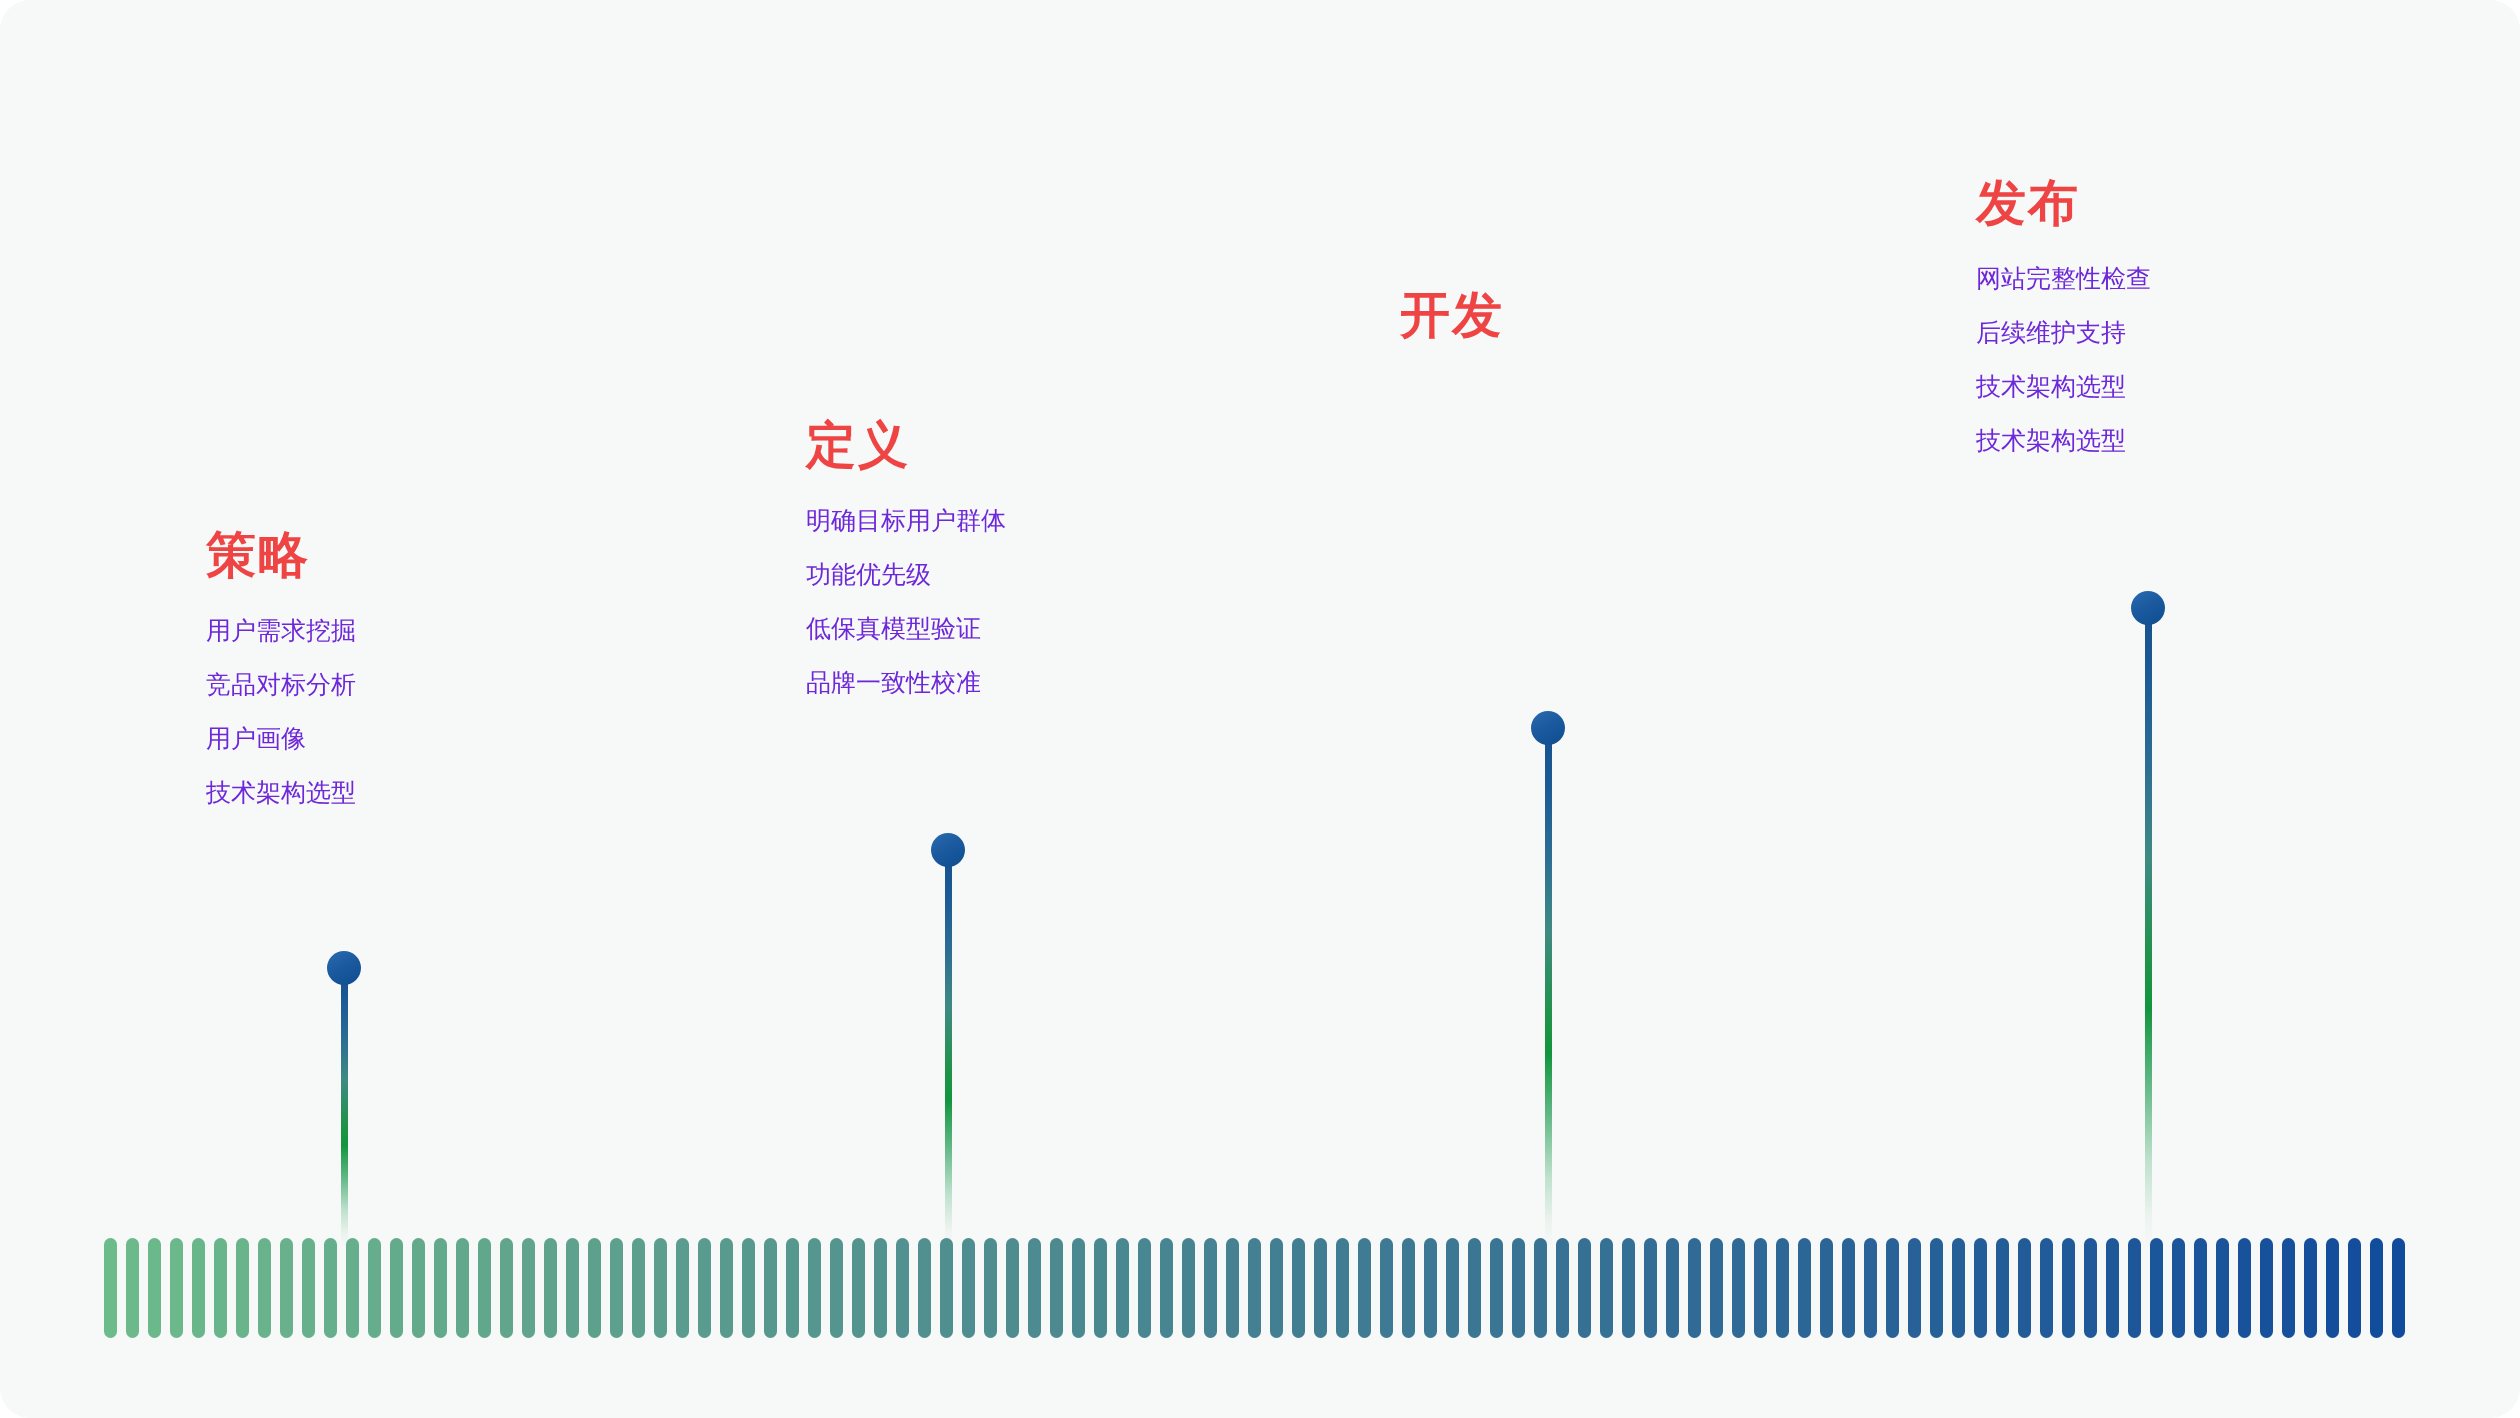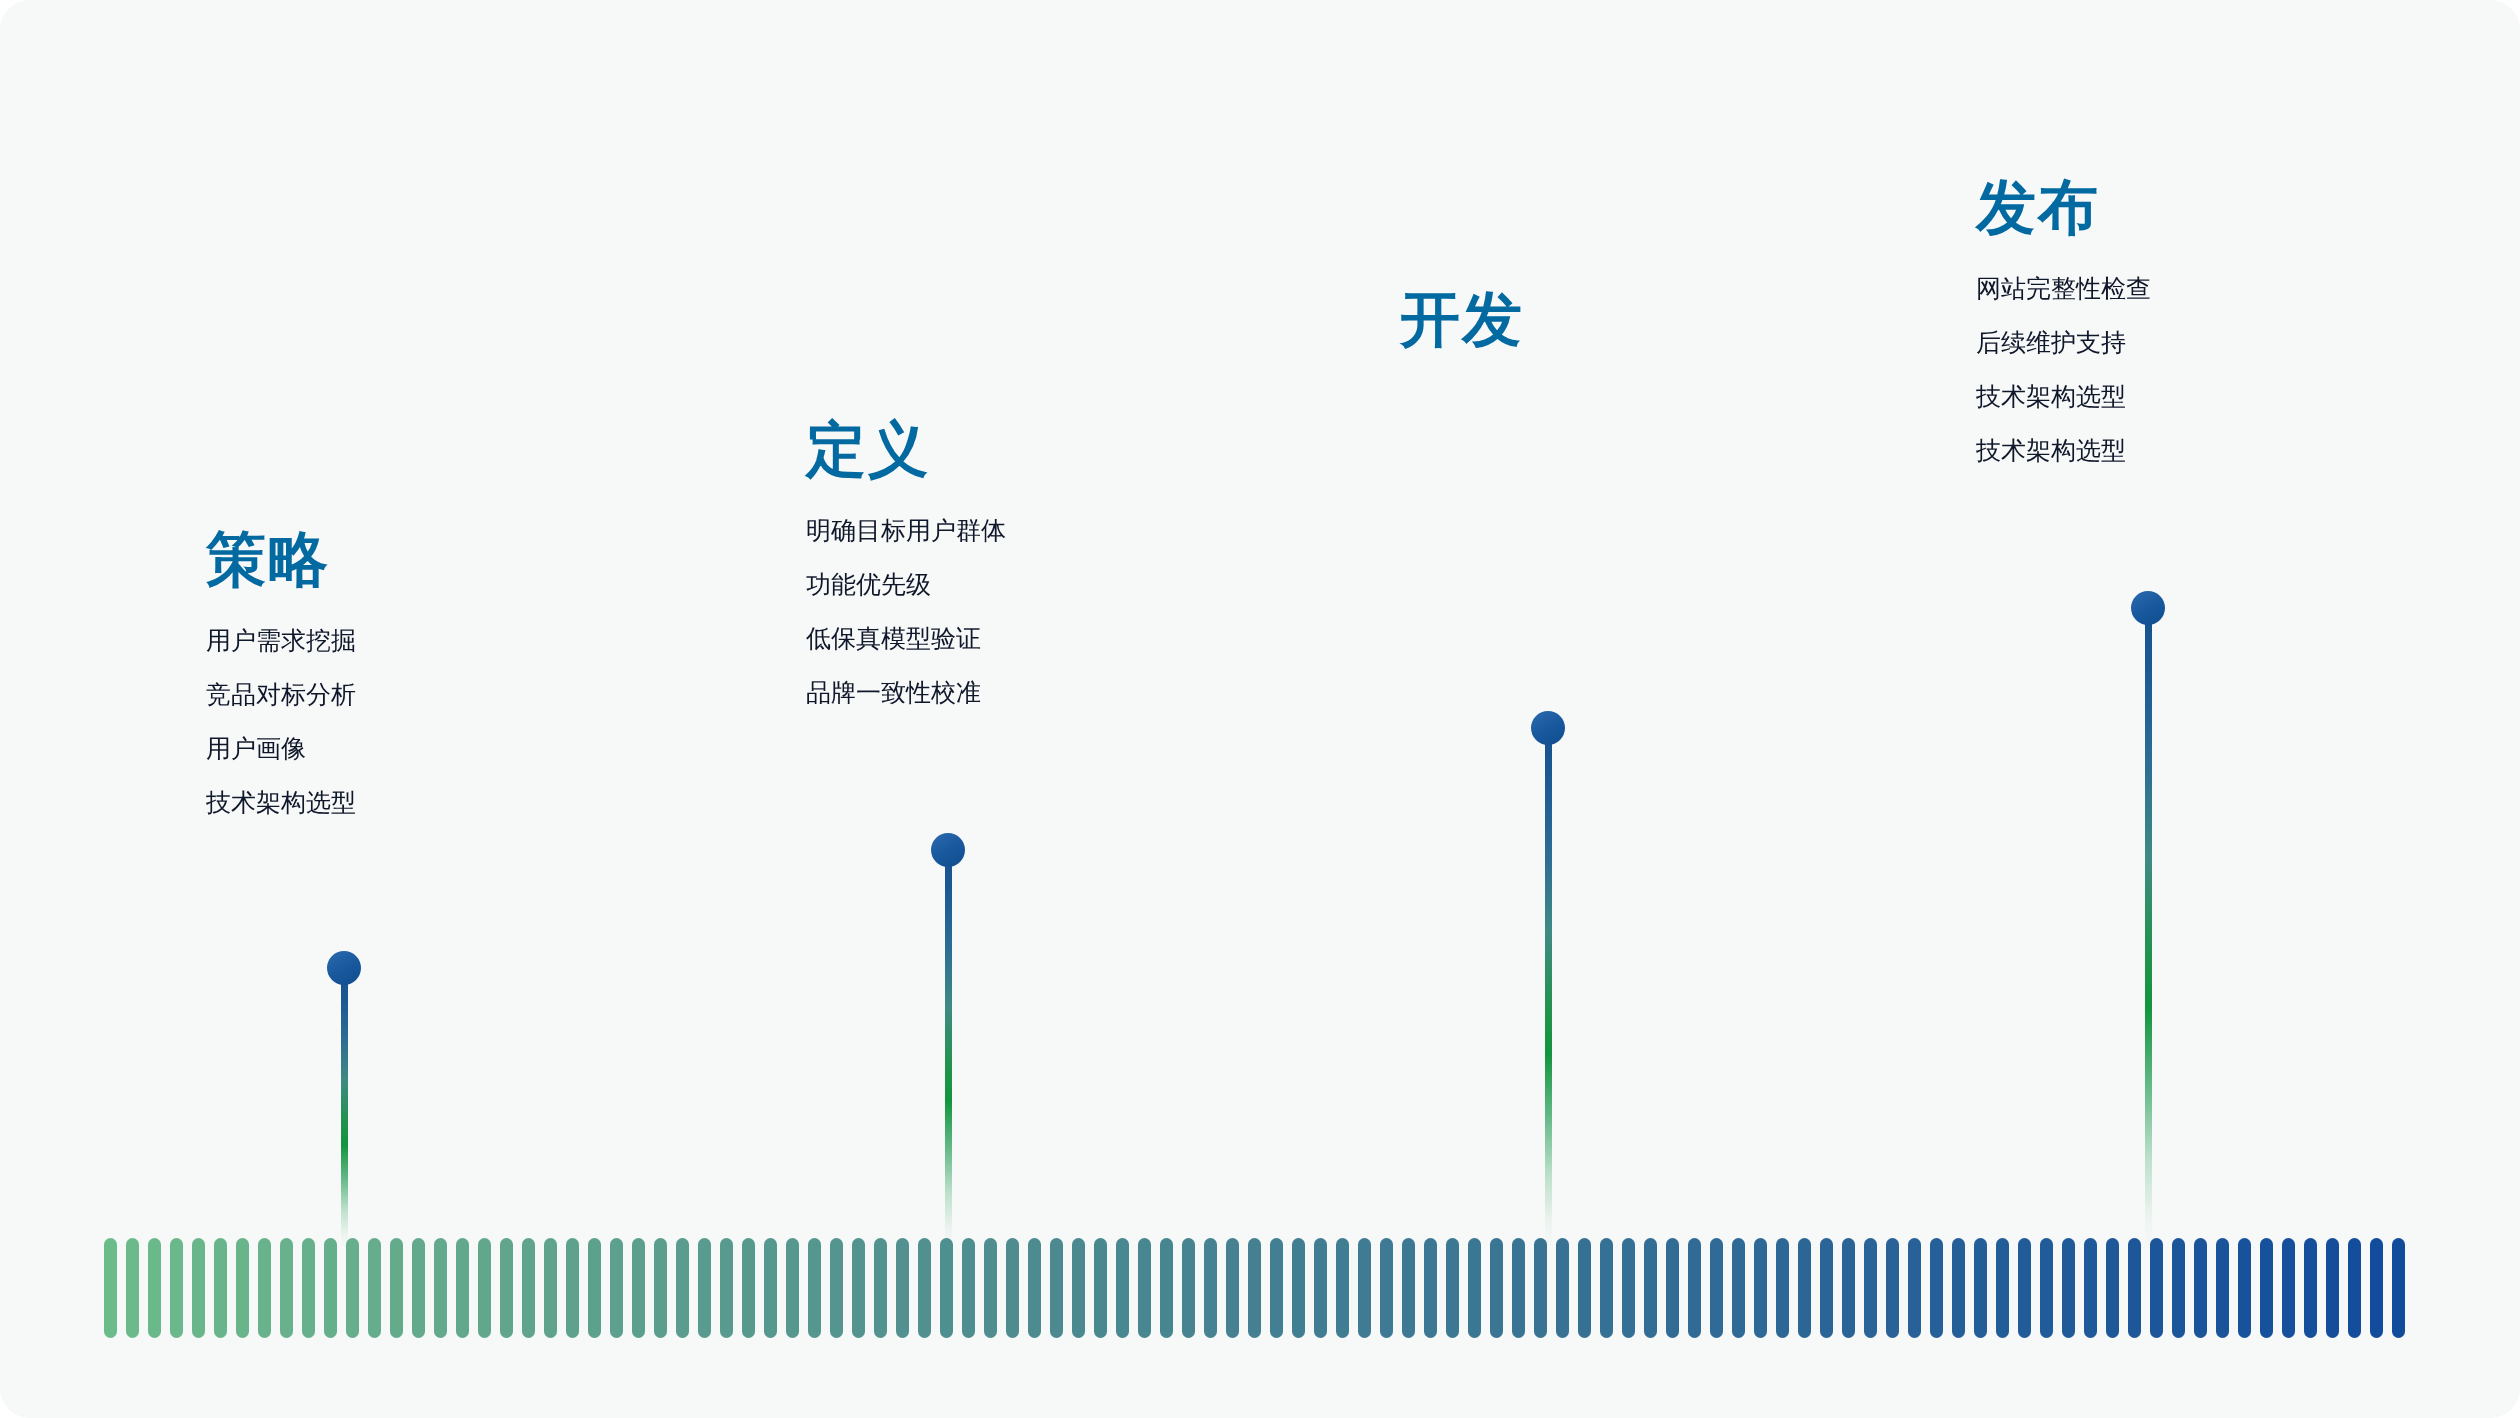--- a/index.html
+++ b/index.html
@@ -37,37 +37,37 @@
     font-weight: 700;
     color: #9b9da1;
     white-space: nowrap;
   }
 
   
   .stage {
     position: absolute;
   }
   .stage-title {
-    font-size: 60px;
+    font-size: 50px;
     font-weight: 700;
-    color: #0369a1;
+    color: #ef4444;
     line-height: 1.0;
     letter-spacing: 2px;
     white-space: nowrap;
     margin: 0 0 38px 0;
   }
   .stage-items {
     list-style: none;
     margin: 0;
     padding: 0;
   }
   .stage-item {
     font-size: 25px;
     font-weight: 400;
-    color: #0f172a;
+    color: #6d28d9;
     line-height: 1.0;
     margin-bottom: 29px;
     white-space: nowrap;
   }
   .stage-item:last-child { margin-bottom: 0; }
 
   
   #stage-0 { left: 206px; top: 530px; }
   #stage-1 { left: 806px; top: 420px; }
   #stage-2 { left: 1400px; top: 290px; }

